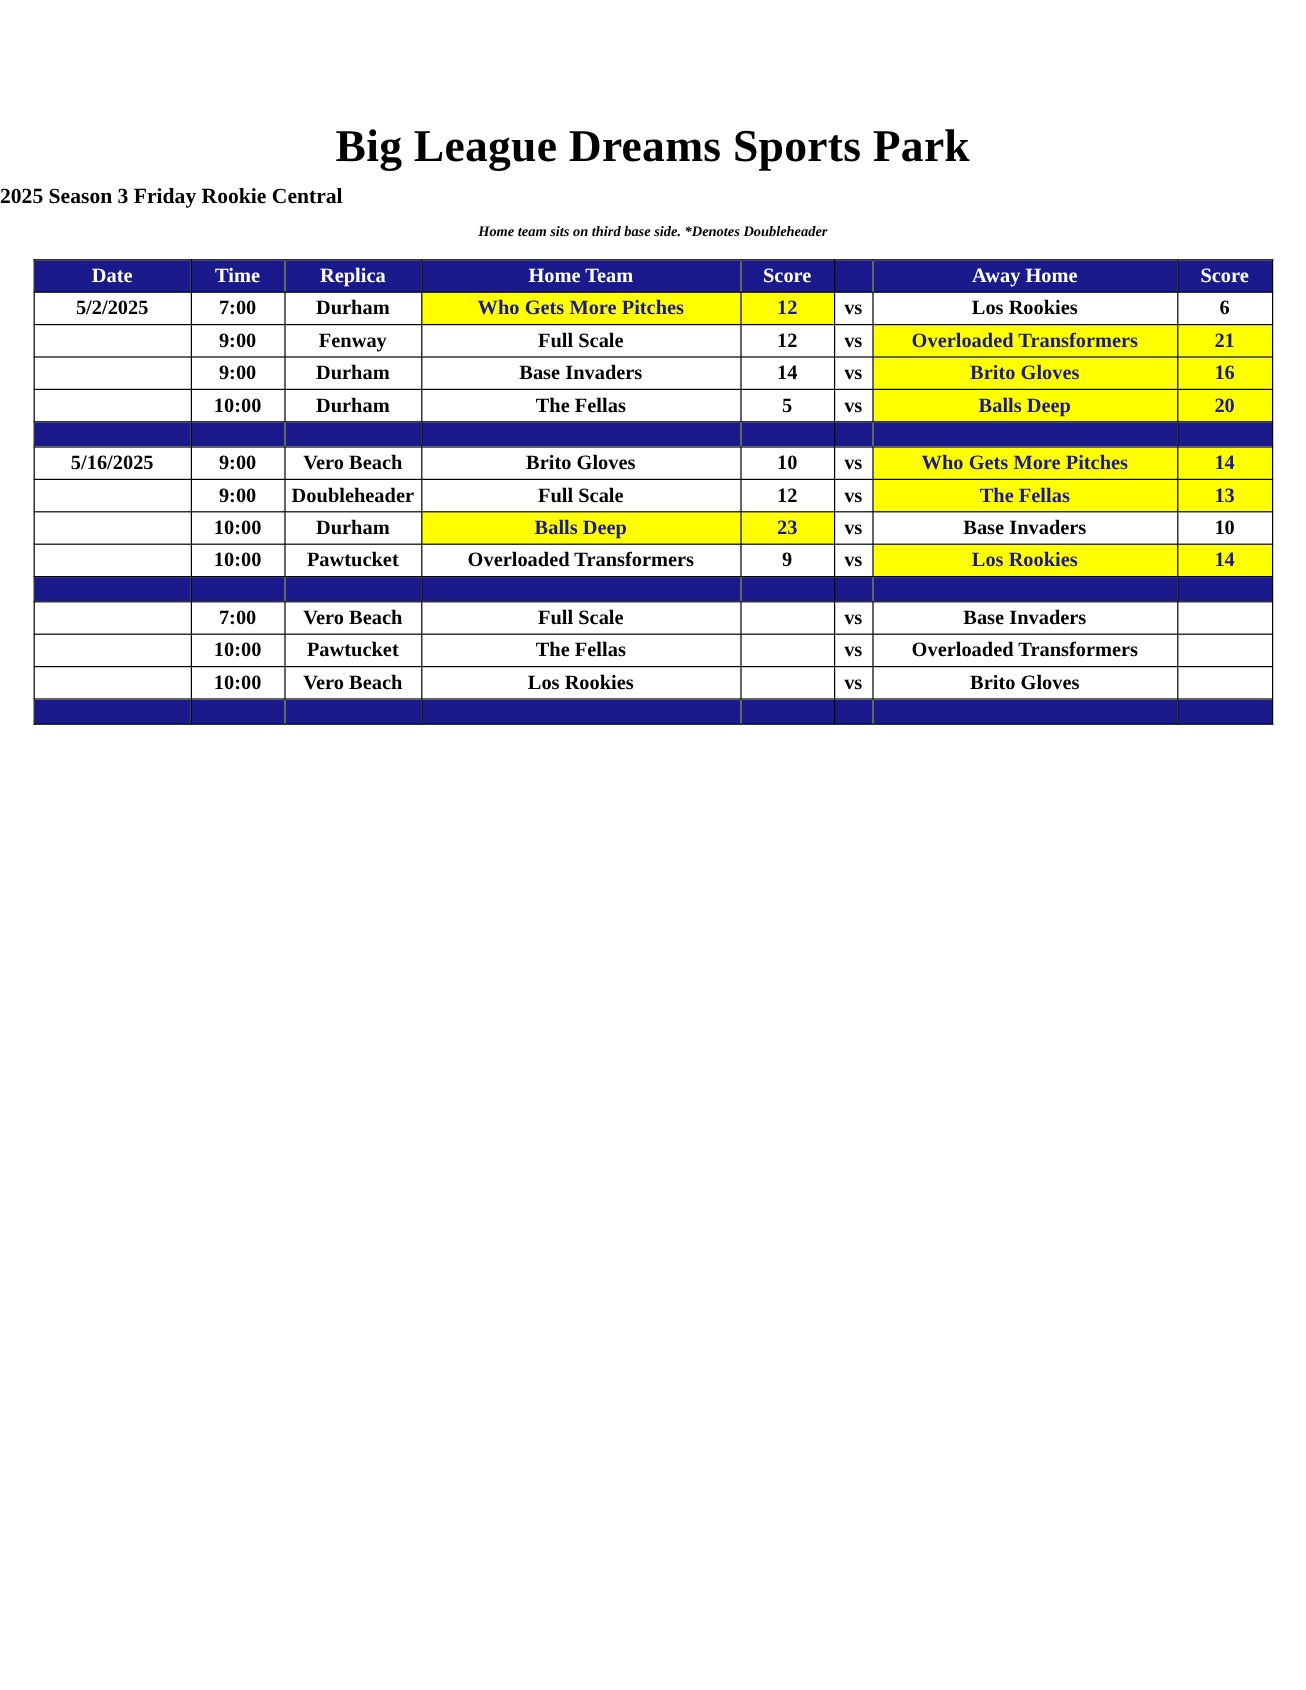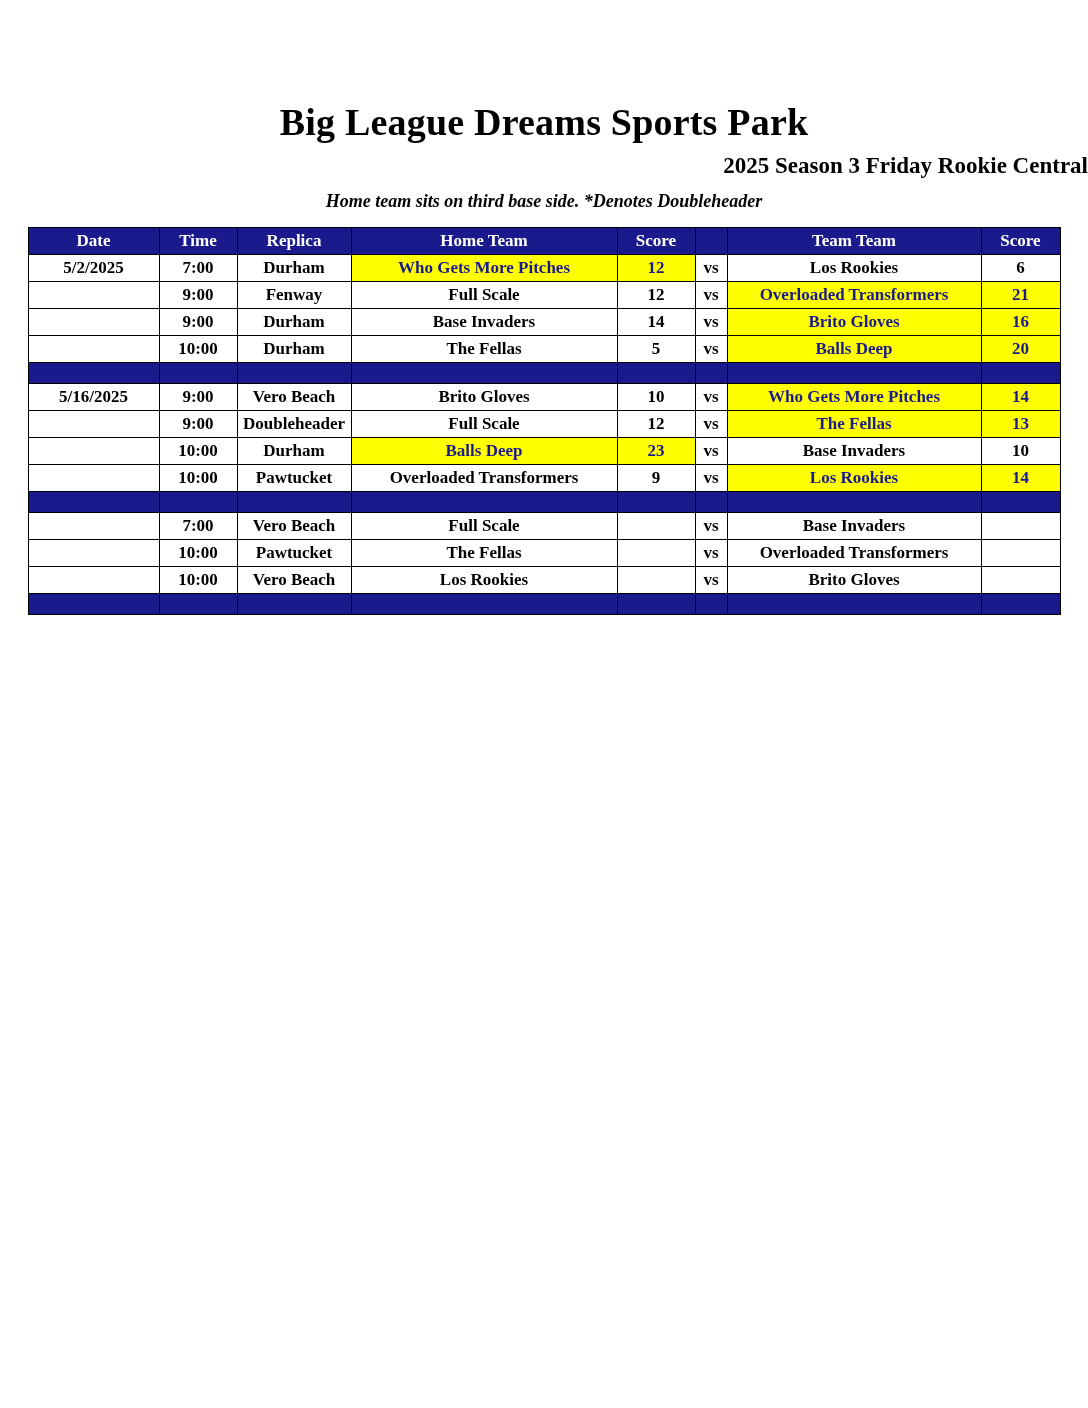--- a/index.html
+++ b/index.html
@@ -21,28 +21,28 @@
     box-sizing: border-box;
   }
   .title {
     text-align: center;
     font-size: 38px;
     font-weight: bold;
     margin-top: 100px;
     letter-spacing: 0.2px;
   }
   .subtitle {
-    text-align: right;
-    font-size: 23px;
+    text-align: left;
+    font-size: 18px;
     font-weight: bold;
     margin-top: 9px;
   }
   .note {
     text-align: center;
-    font-size: 18px;
+    font-size: 12px;
     font-weight: bold;
     font-style: italic;
     margin-top: 12px;
   }
   table.schedule {
     border-collapse: collapse;
     margin: 15px auto 0 auto;
     width: 1032px;
     table-layout: fixed;
   }
@@ -112,21 +112,21 @@
         <col class="col-score2">
     </colgroup>
     <thead>
       <tr>
         <th>Date</th>
         <th>Time</th>
         <th>Replica</th>
         <th>Home Team</th>
         <th>Score</th>
         <th></th>
-        <th>Team Team</th>
+        <th>Away Home</th>
         <th>Score</th>
       </tr>
     </thead>
     <tbody id="schedule-body">
         <tr>
           <td class="plain">5/2/2025</td>
           <td class="plain">7:00</td>
           <td class="plain">Durham</td>
           <td class="hl">Who Gets More Pitches</td>
           <td class="hl">12</td>

